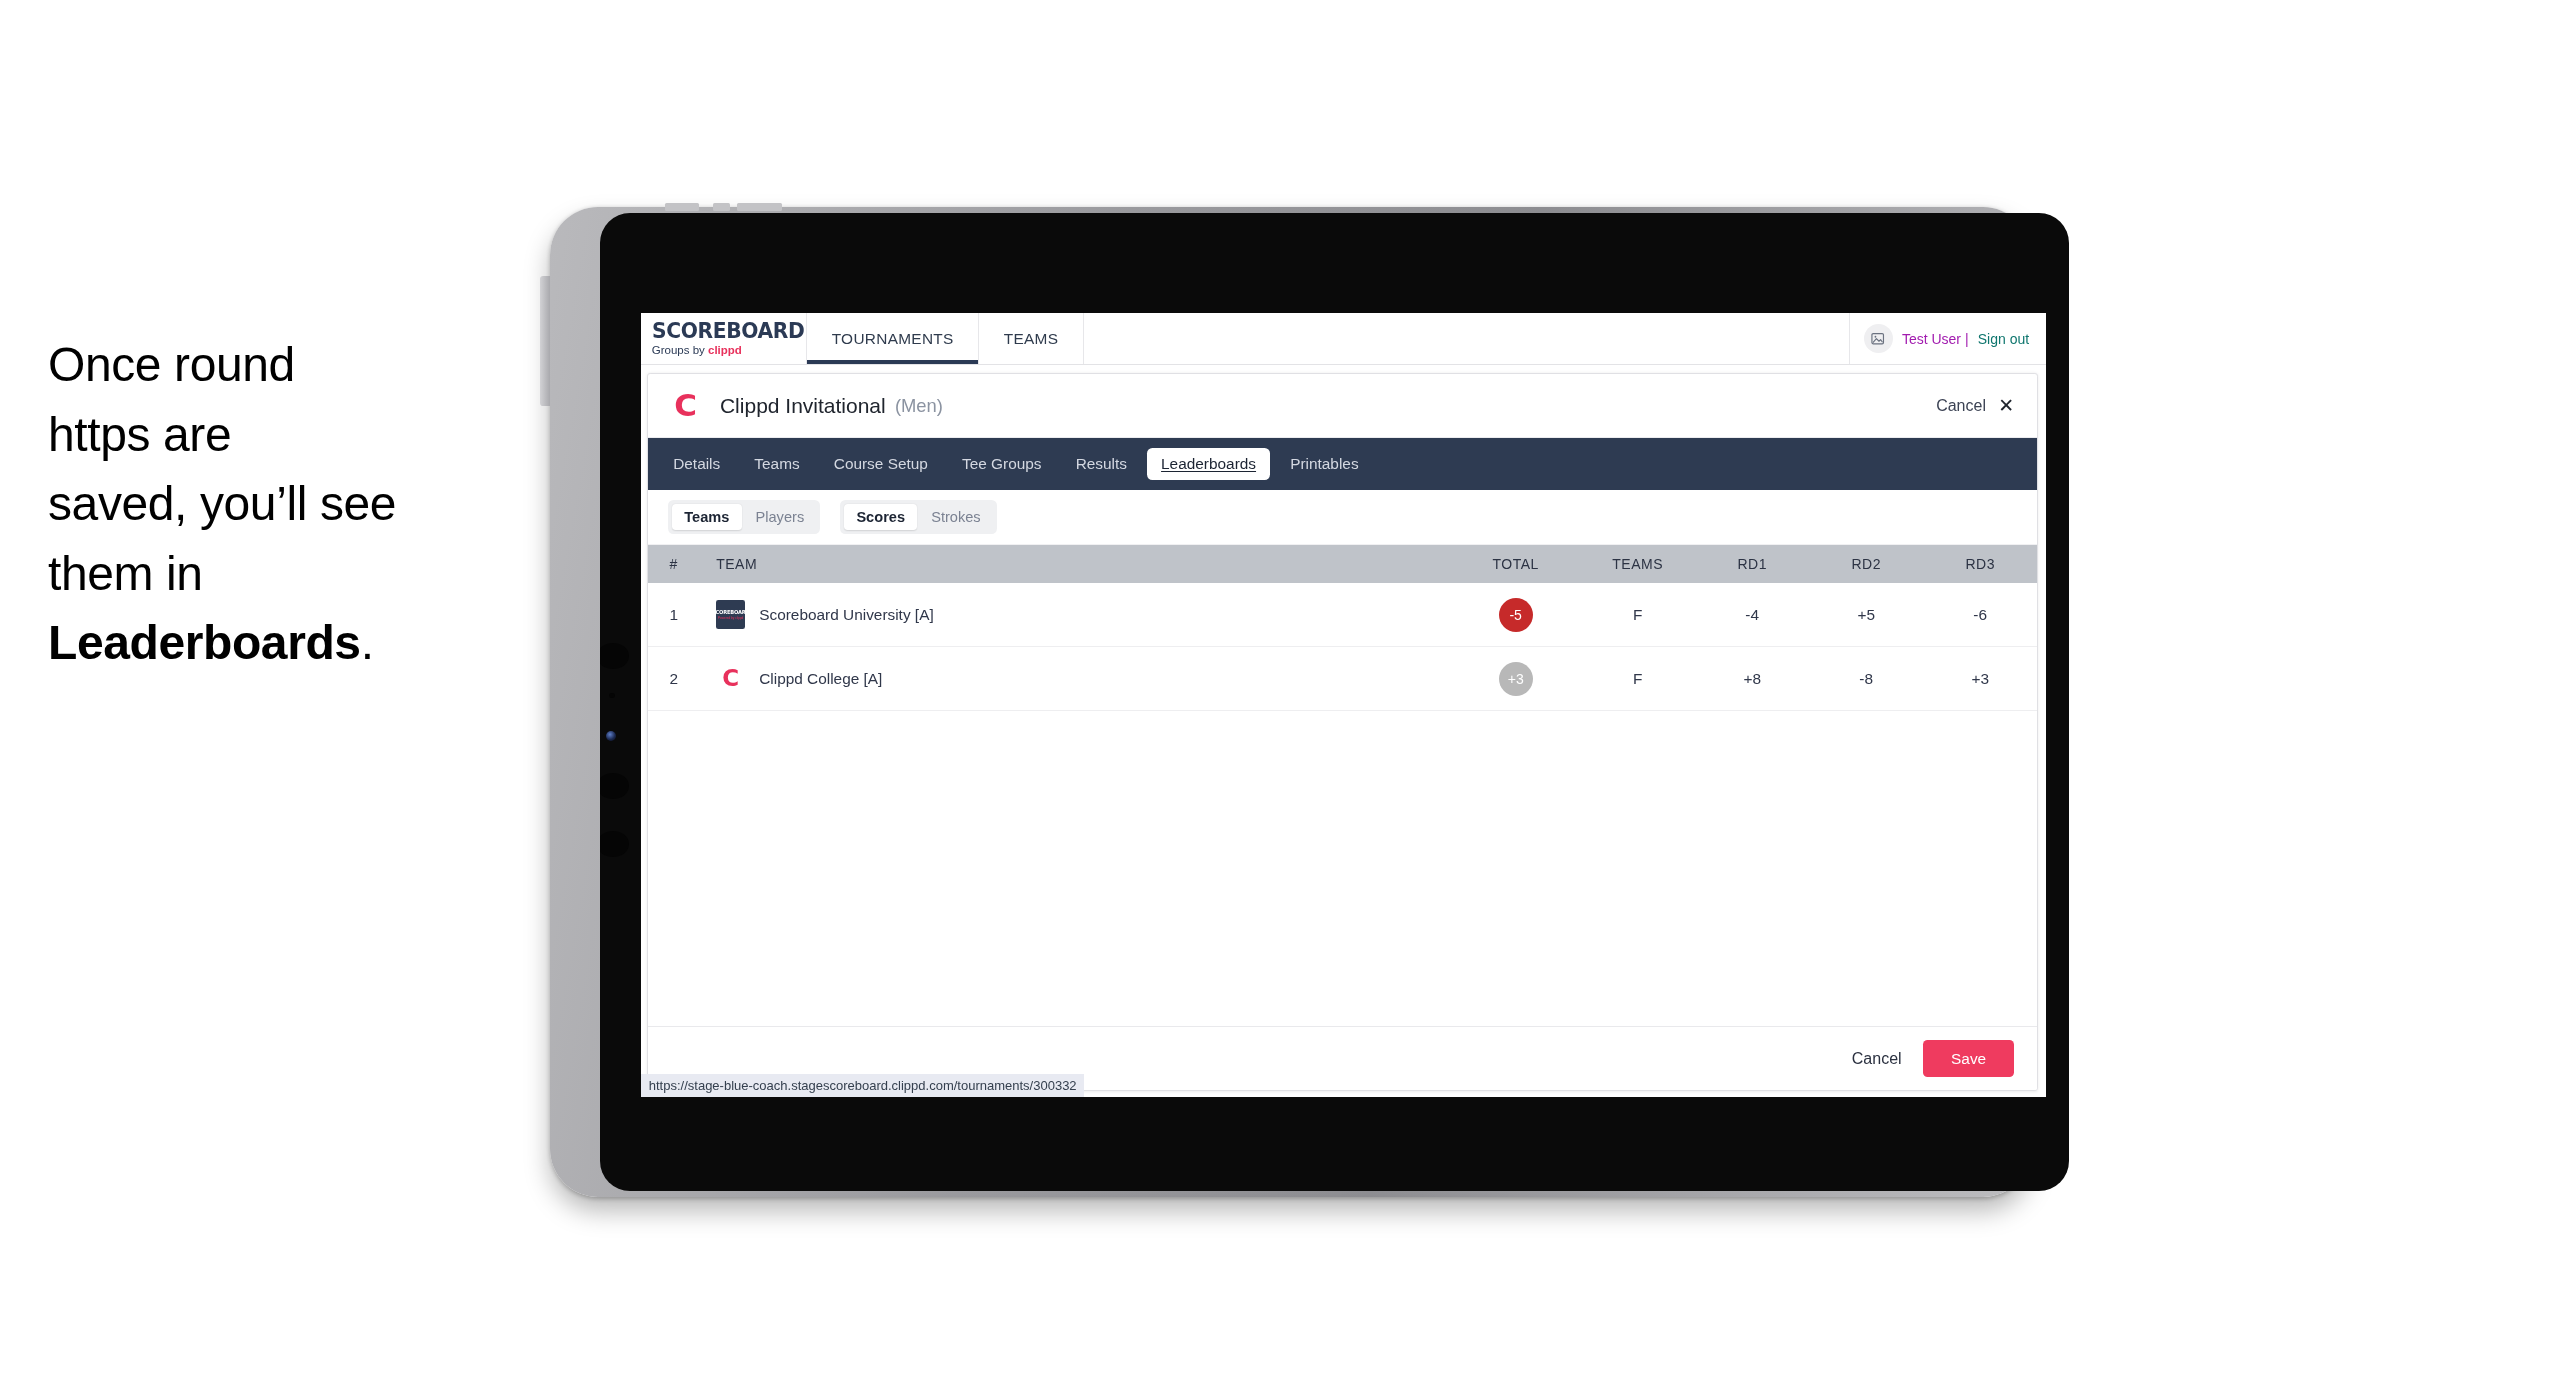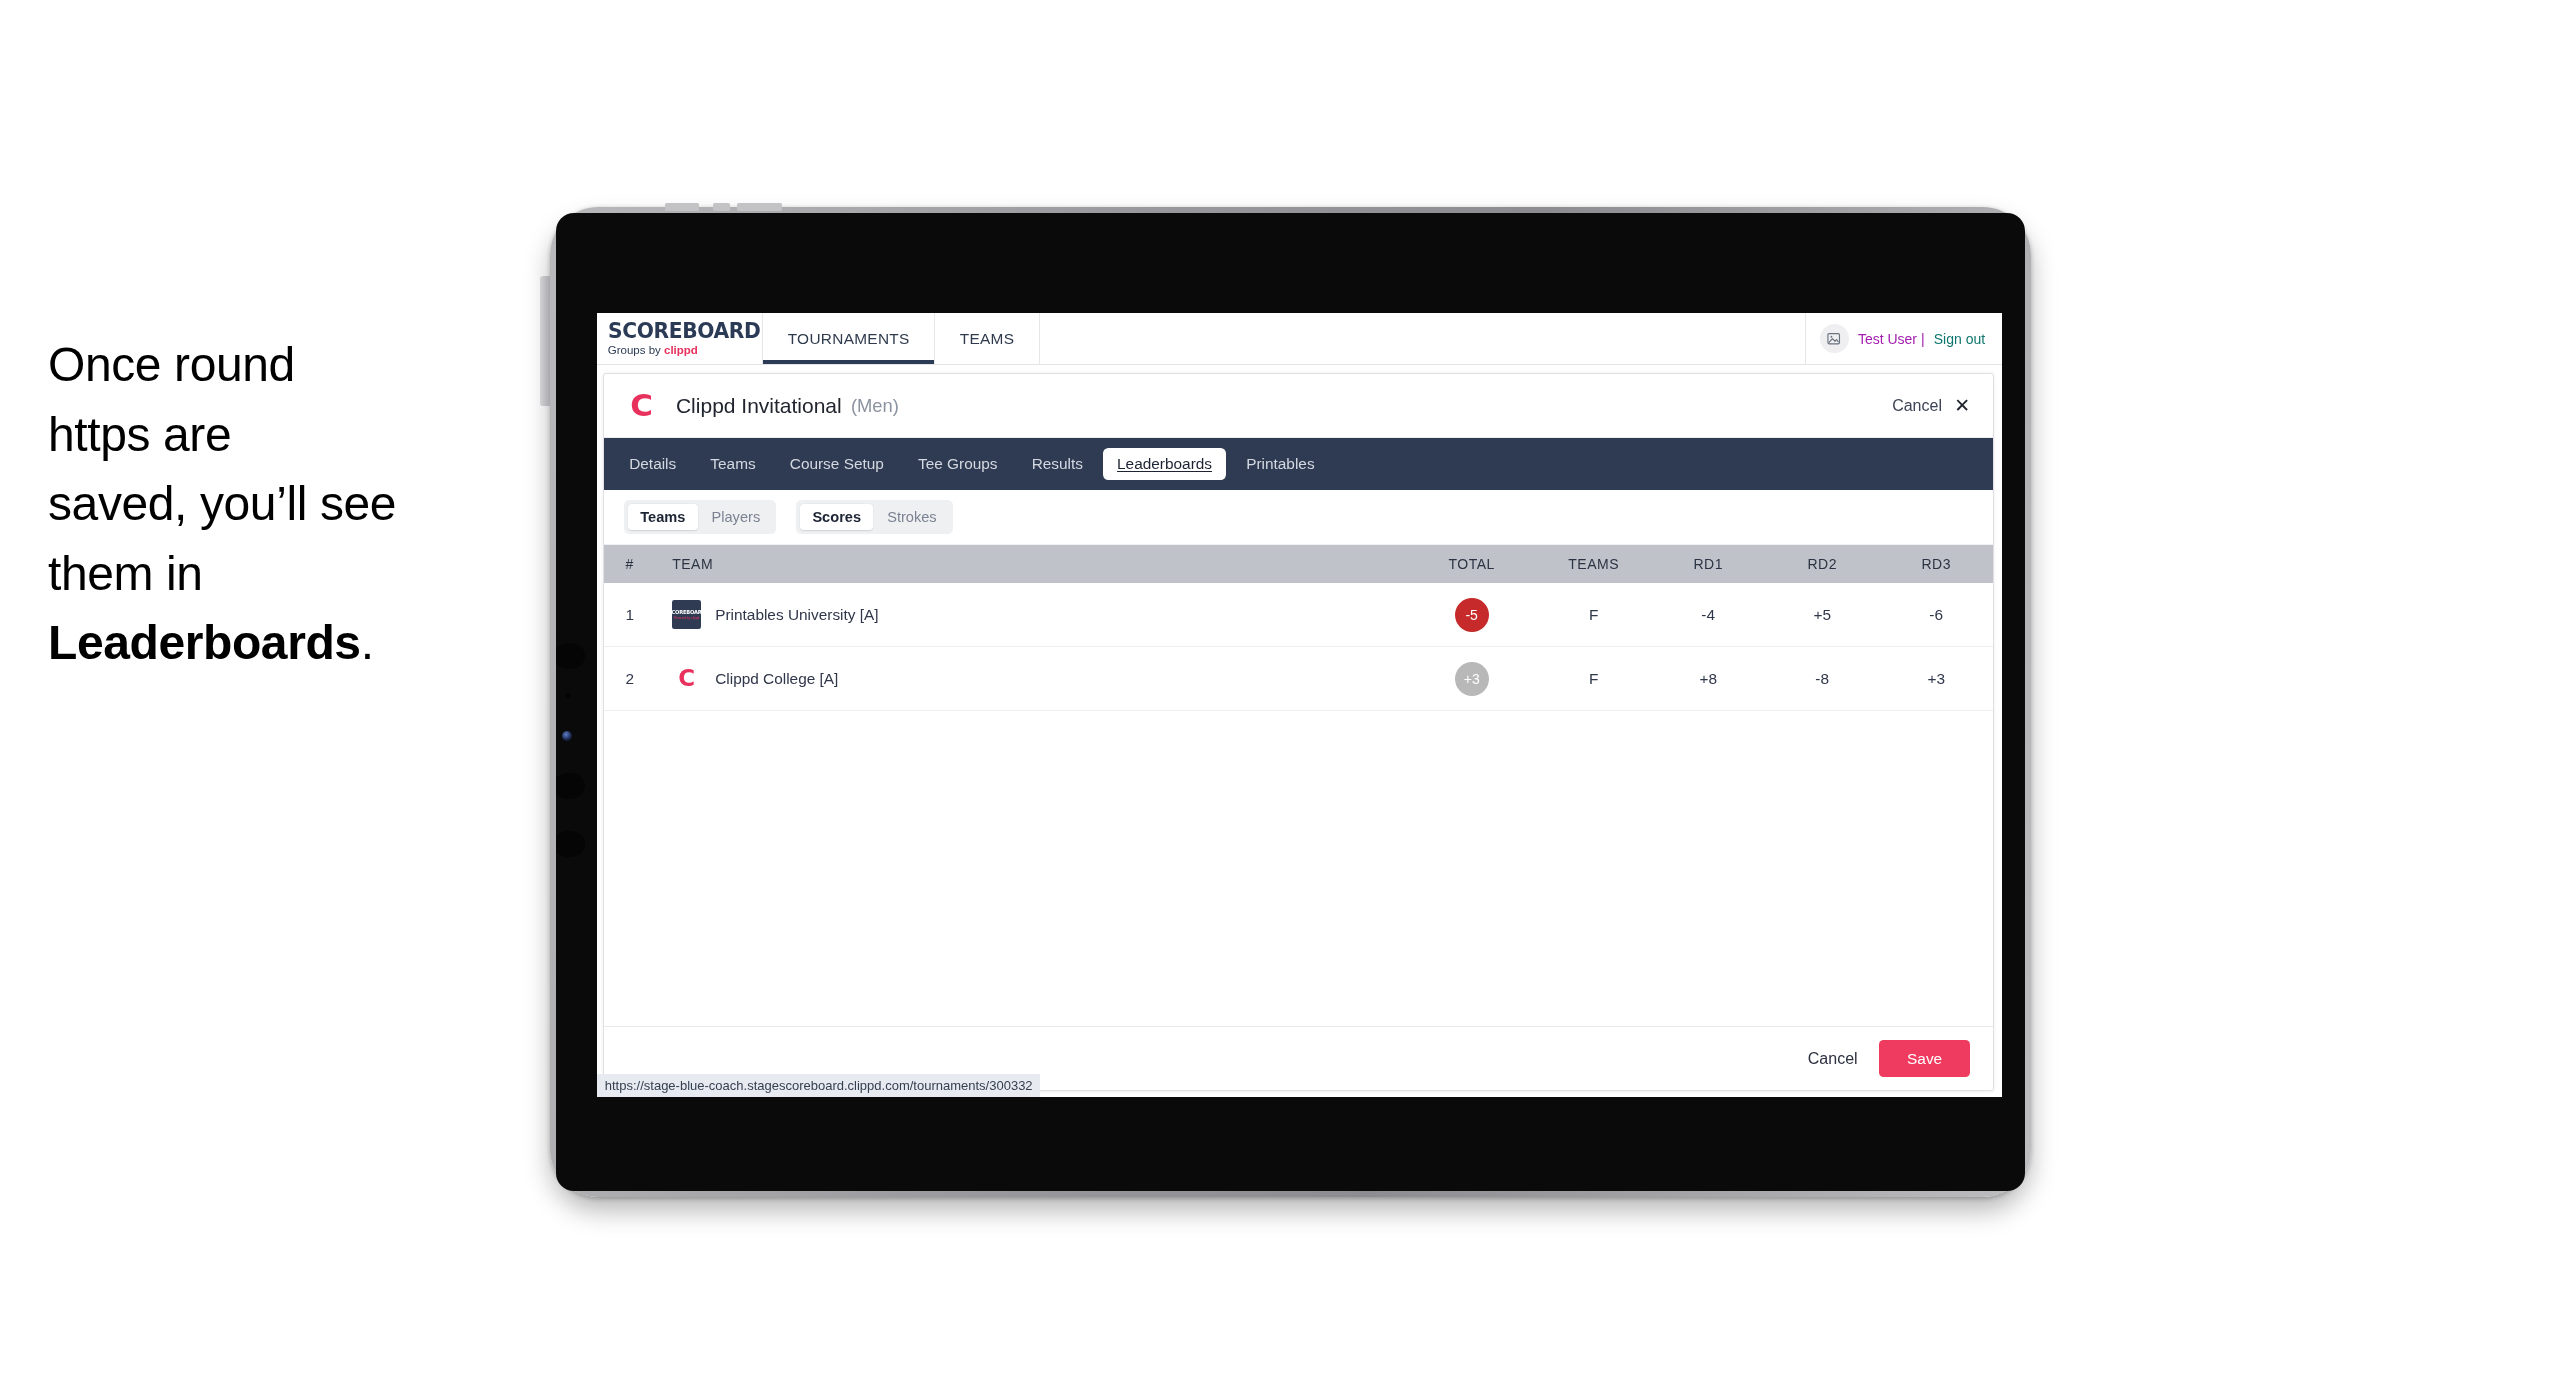--- a/index.html
+++ b/index.html
@@ -29,23 +29,24 @@
     left: 550px; top: 207px;
     width: 1481px; height: 990px;
     background: linear-gradient(100deg,#b9b9bc 0%, #9a9a9e 35%, #8d8d91 60%, #bdbdc0 100%);
     border-radius: 48px;
     padding: 6.1px;
     box-shadow: 0 14px 26px rgba(0,0,0,0.28), 0 1.5px 4.6px rgba(0,0,0,0.22);
   }
   #device-screen-bezel {
     width: 100%; height: 100%;
     background: #0a0a0a;
-    border-radius: 18px;
+    border-radius: 30px;
     position: relative;
     overflow: hidden;
+    margin-left: 44px;
   }
   
   .top-nub {
     position: absolute; top: -3.8px;
     height: 7.7px; background: #c3c3c6; border-radius: 1.5px;
   }
   
   #vol-strip {
     position: absolute;
     left: 540px; top: 276px;
@@ -412,21 +413,21 @@
             <div class="col-rd">RD3</div>
           </div>
 
           <div class="row">
             <div class="col-rank">1</div>
             <div class="col-team">
               <div class="team-logo-box">
                 <div class="lg-main">SCOREBOARD</div>
                 <div class="lg-sub">Powered by clippd</div>
               </div>
-              <span class="team-name">Printables University [A]</span>
+              <span class="team-name">Scoreboard University [A]</span>
             </div>
             <div class="col-total">
               <span class="badge red">-5</span>
             </div>
             <div class="col-thru">F</div>
             <div class="col-rd">-4</div>
             <div class="col-rd">+5</div>
             <div class="col-rd">-6</div>
           </div>
 

